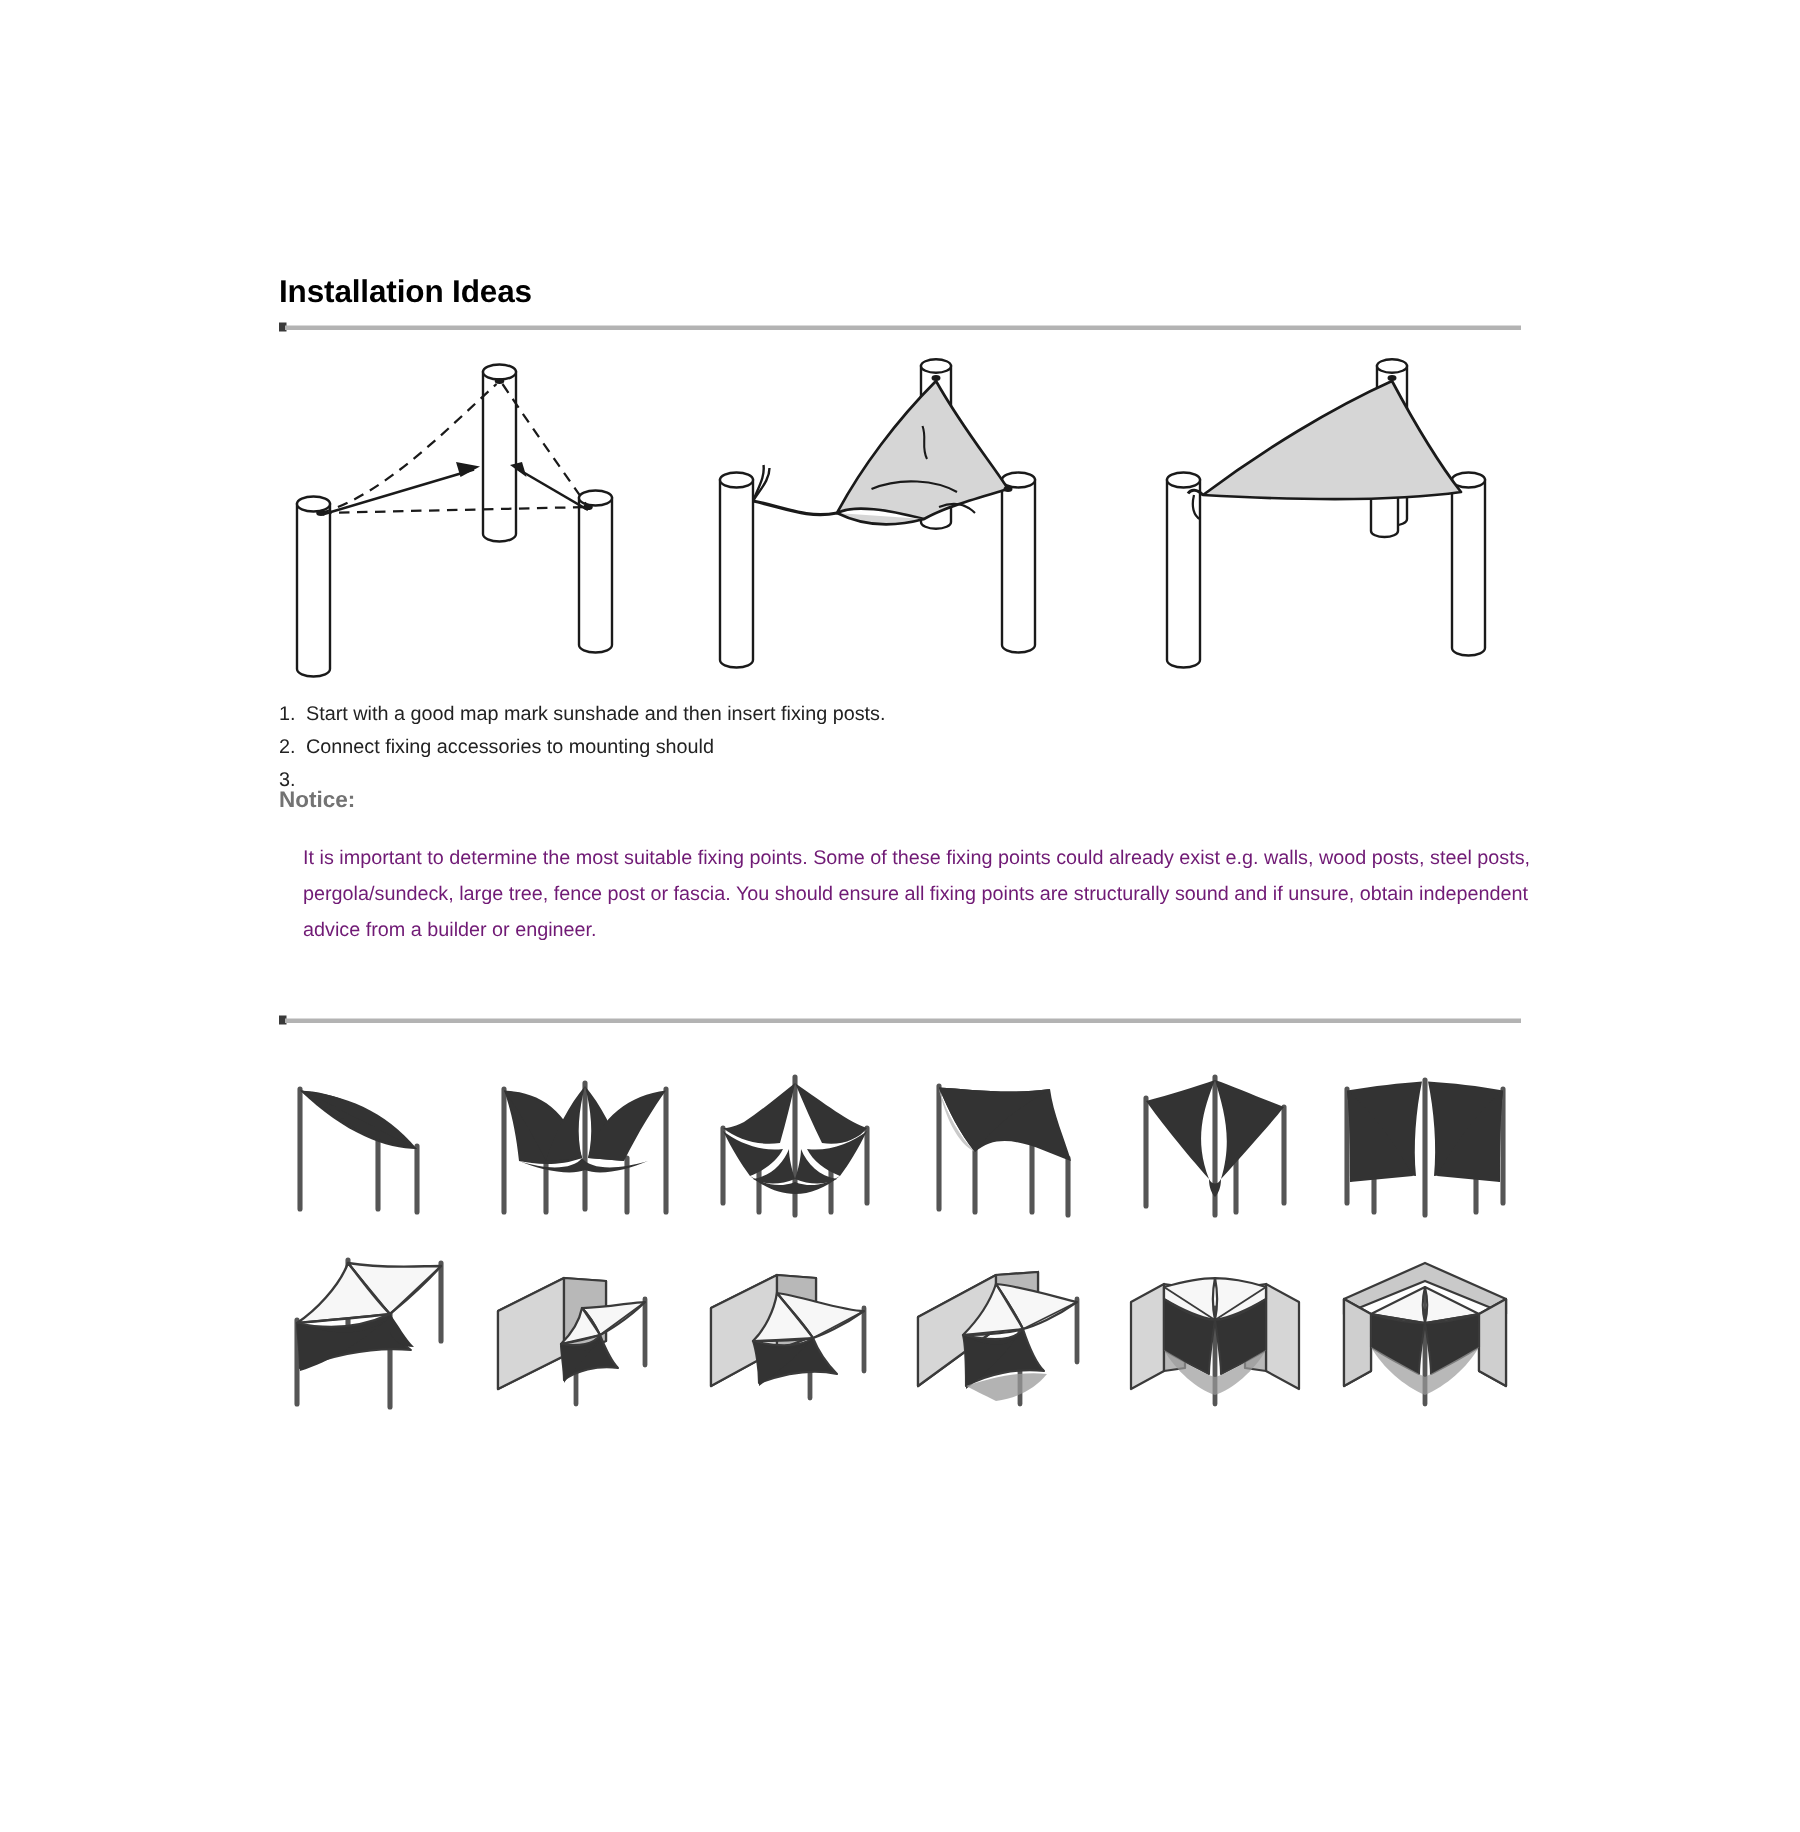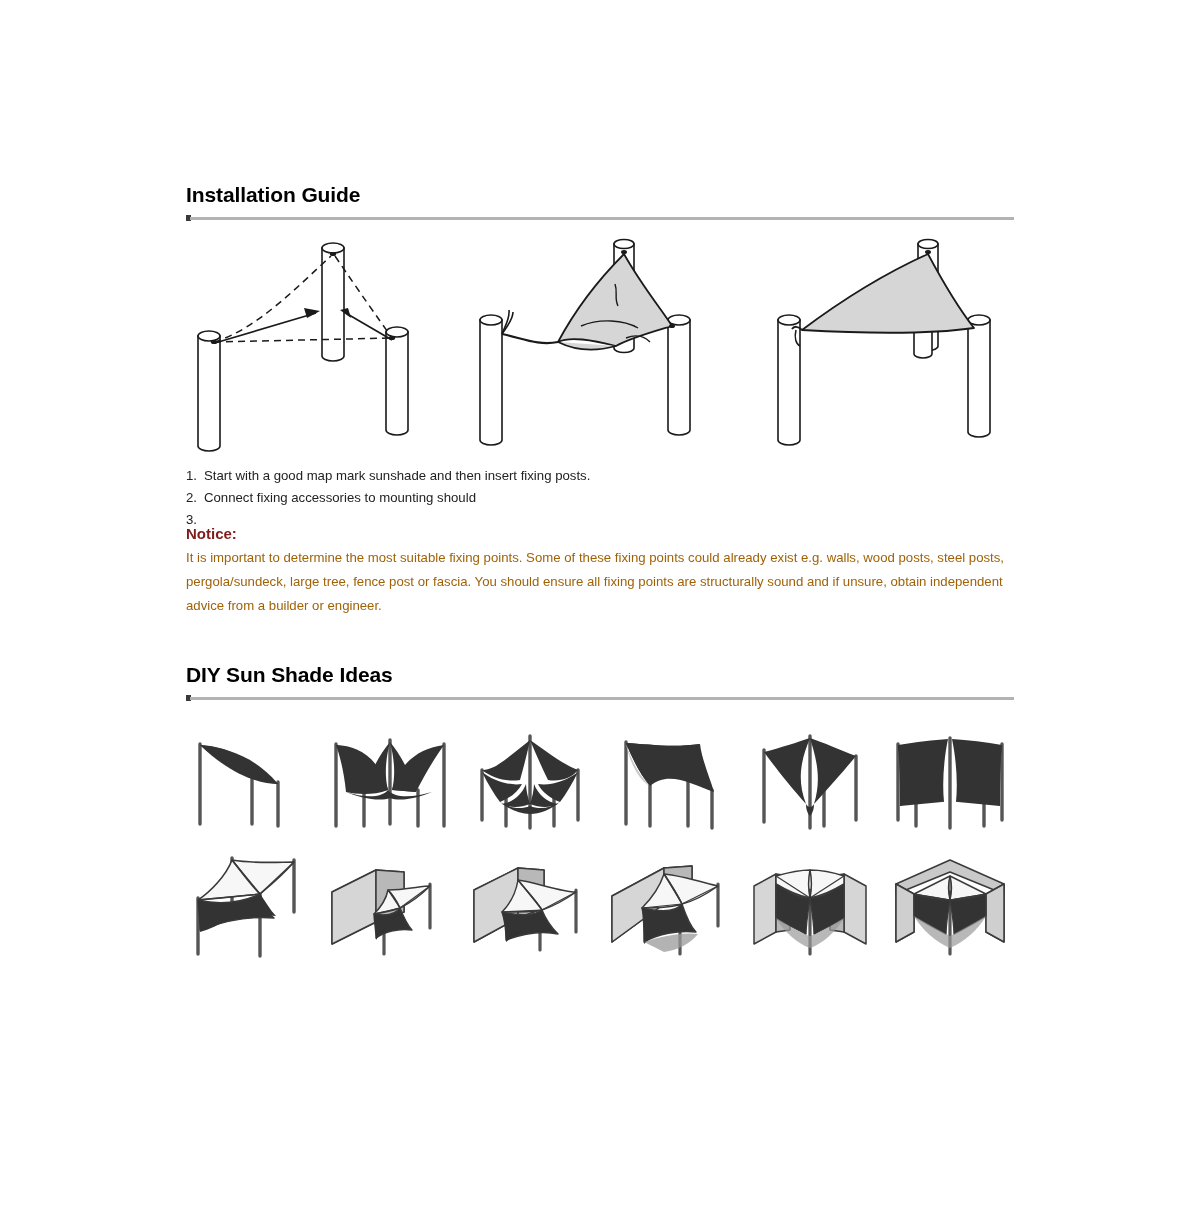--- a/index.html
+++ b/index.html
@@ -81,29 +81,29 @@
   .steps li .num {
     position: absolute;
     left: 0;
     top: 0;
   }
 
   
   .notice-title {
     font-size: 15px;
     font-weight: bold;
-    color: #7f1d1d;
+    color: #737373;
     margin: 16px 0 2px 0;
     line-height: 20px;
   }
   .notice-body {
     font-size: 13.2px;
     line-height: 24px;
-    color: #a16207;
-    margin: 0;
+    color: #701a75;
+    margin: 16px;
     width: 826px;
   }
 
   
   .diy-grid-row {
     display: flex;
     justify-content: space-between;
     align-items: flex-end;
   }
   .diy-row-1 { margin-top: 26px; }
@@ -115,21 +115,21 @@
 </style>
 </head>
 <body>
 
 <div class="page">
 
   <div class="gap-big"></div>
 
   <div style="margin-top:138px;">
 
-    <h1 class="section-heading">Installation Guide</h1>
+    <h1 class="section-heading">Installation Ideas</h1>
 
     <div class="heading-rule">
       <span class="rule-bullet"></span>
       <span class="rule-line"></span>
     </div>
 
     <div class="diagram-row">
 
       <div class="diagram-cell">
         <svg width="268" height="225" viewBox="0 0 268 225">
@@ -242,21 +242,20 @@
         <span class="num">3.</span>
       </li>
     </ol>
 
     <h2 class="notice-title">Notice:</h2>
     <p class="notice-body">It is important to determine the most suitable fixing points. Some of these fixing points could already exist e.g. walls, wood posts, steel posts, pergola/sundeck, large tree, fence post or fascia. You should ensure all fixing points are structurally sound and if unsure, obtain independent advice from a builder or engineer.</p>
   </div>
 
   <div style="margin-top:44px;">
 
-    <h1 class="section-heading">DIY Sun Shade Ideas</h1>
 
     <div class="heading-rule">
       <span class="rule-bullet"></span>
       <span class="rule-line"></span>
     </div>
 
     <div class="diy-grid-row diy-row-1">
 
       <div class="diy-cell">
         <svg width="128" height="104" viewBox="0 0 128 104">

